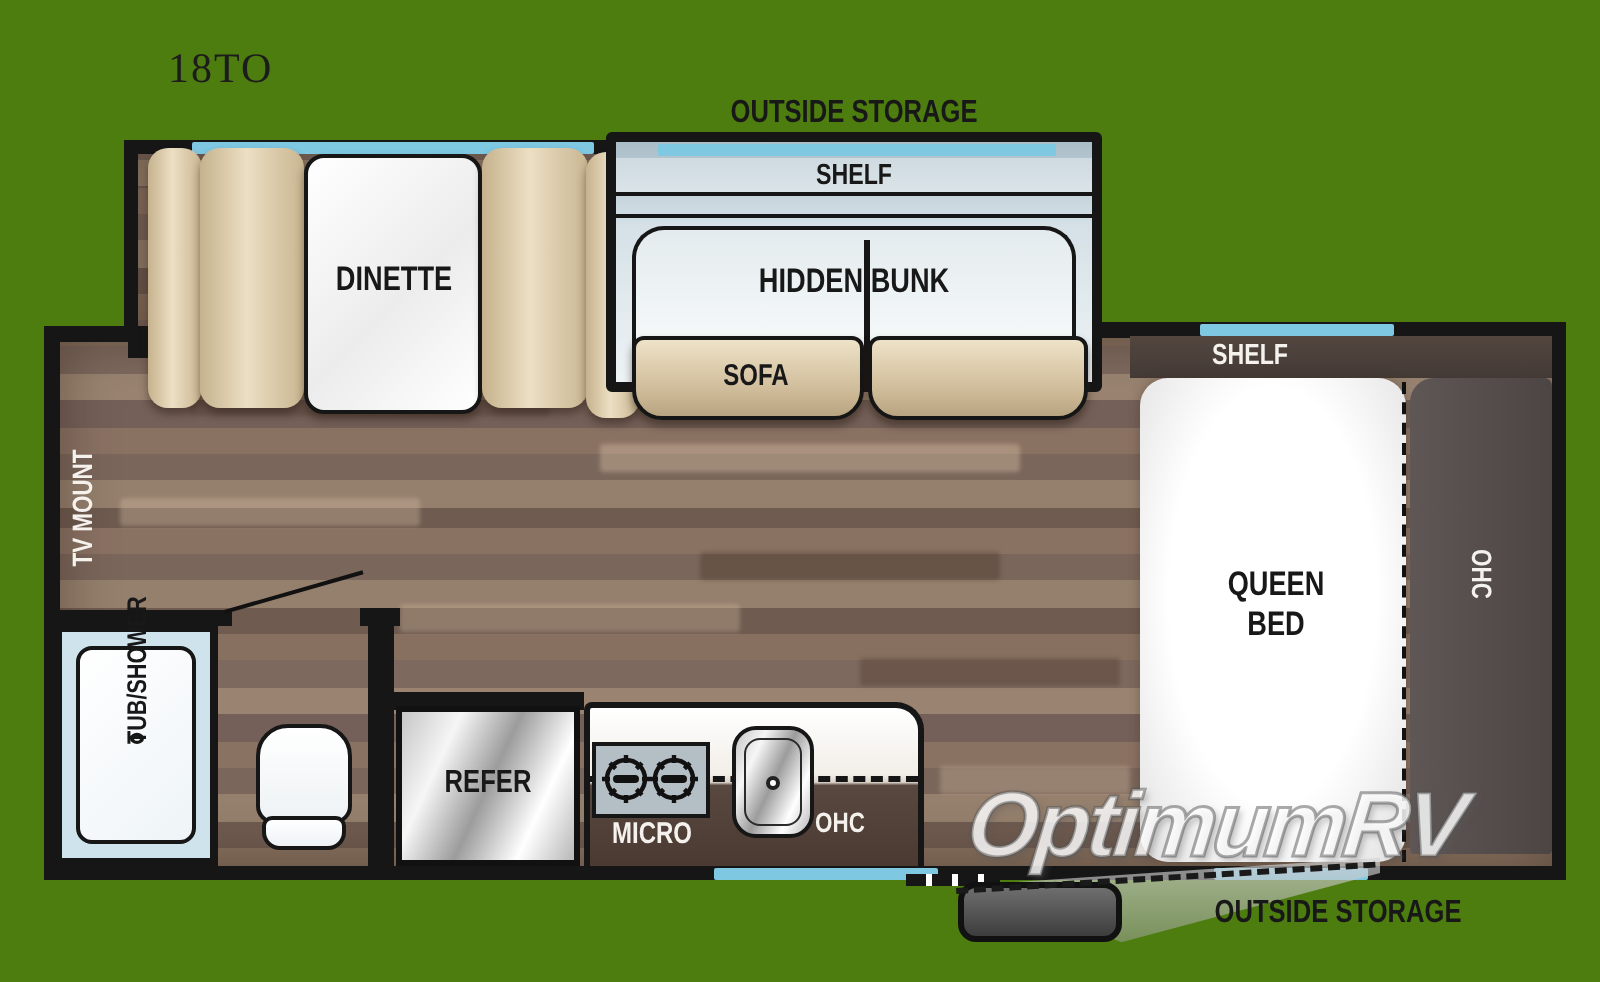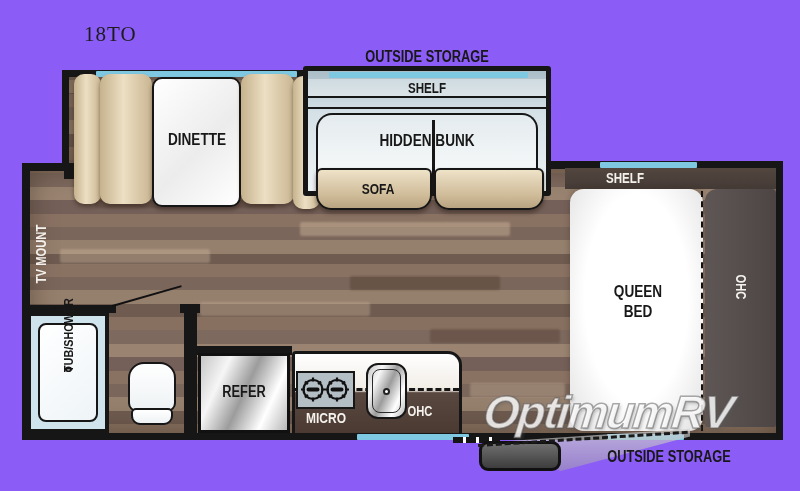--- a/index.html
+++ b/index.html
@@ -1,16 +1,16 @@
 <!DOCTYPE html>
 <html style="--wall: #161616; --window_blue: #7fc8e2; --cushion_tan: #d9c7a3; --bunk_blue: #b9c9d1; --band_brown: #4a3f3a; --ohc_gray: #58504f; --counter_dark: #4a3a32; --tub_blue: #cfe3ed;"><head>
 <meta charset="utf-8">
 <style>
   html,body{margin:0;padding:0;background:#fff;}
-  #canvas{position:relative;width:800px;height:491px;background:#8b5cf6;overflow:hidden;
+  #canvas{position:relative;width:800px;height:491px;background:#4d7c0f;overflow:hidden;
           font-family:"Liberation Sans",sans-serif;}
   #canvas *{position:absolute;box-sizing:border-box;}
 
   
   .wall{background:var(--wall,#161616);}
 
   
   .win{background:var(--window_blue,#7fc8e2);border-radius:1px;}
 
   

